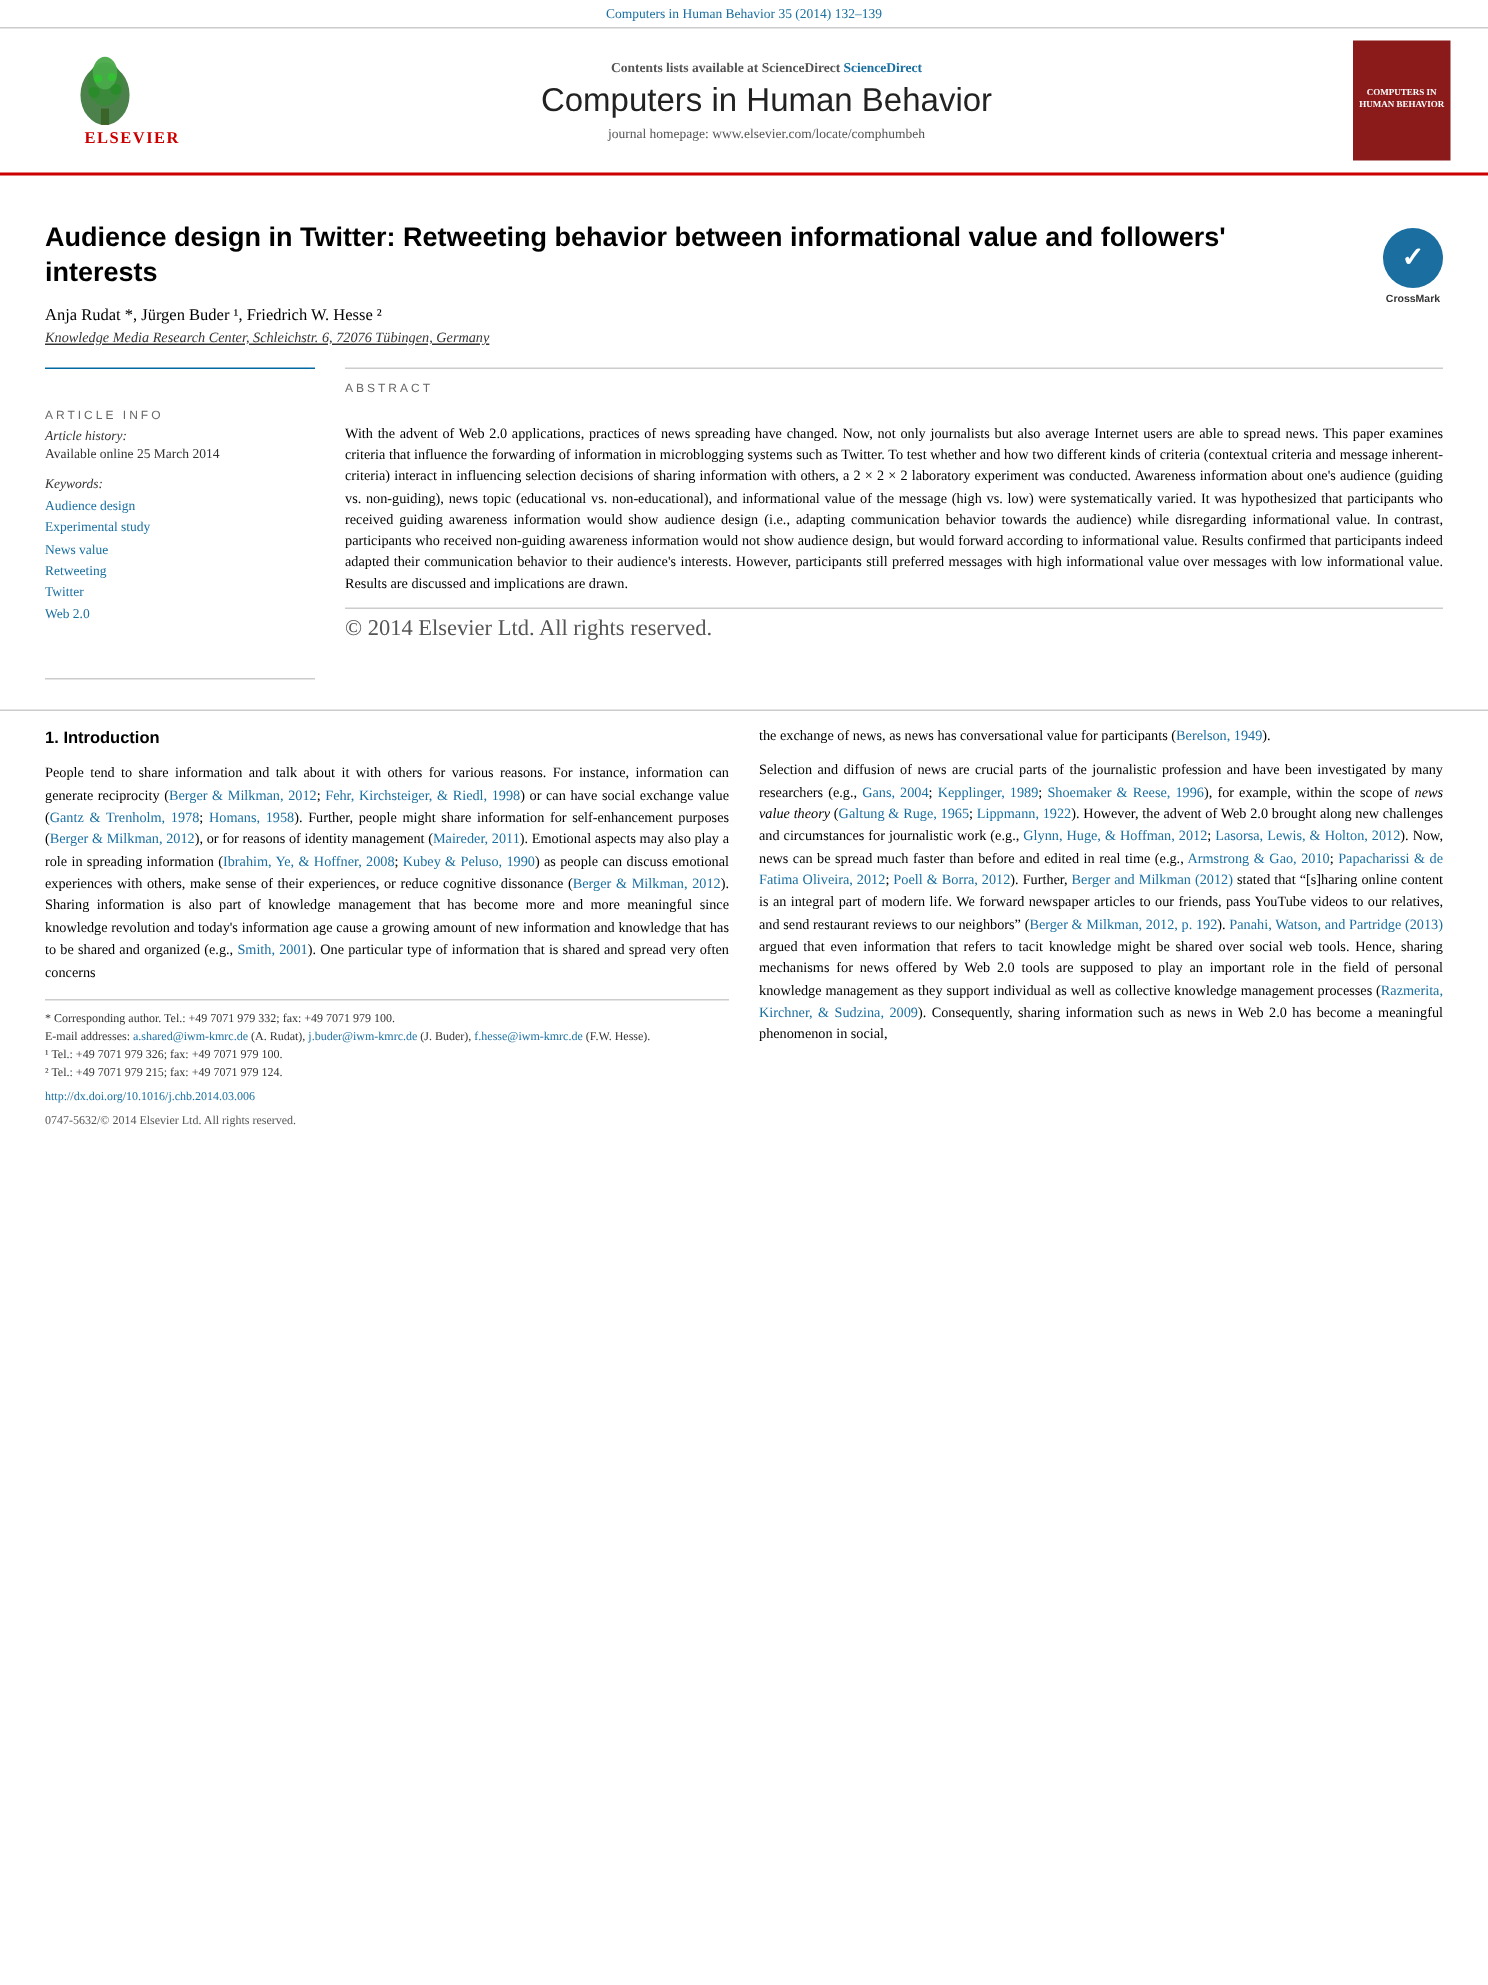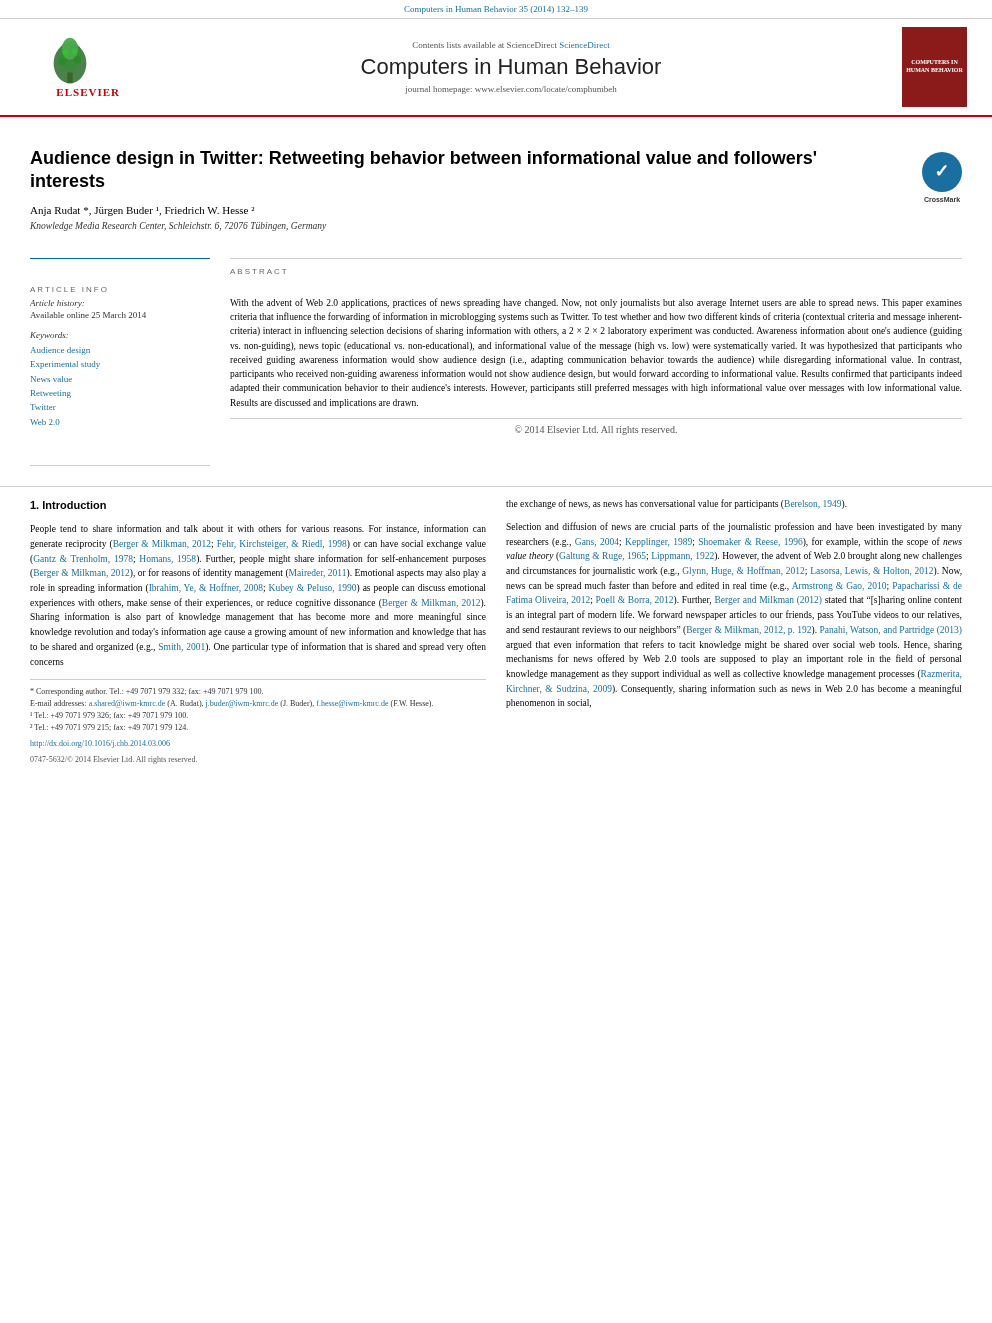--- a/index.html
+++ b/index.html
@@ -43,20 +43,21 @@
     }
     .journal-center {
       flex: 1;
       text-align: center;
       padding: 0 20px;
     }
     .science-direct-link {
       font-size: 9px;
       color: #555;
       margin-bottom: 0;
+      font-weight: bold;
     }
     .science-direct-link a {
       color: #1a6fa0;
       text-decoration: none;
     }
     .journal-title-main {
       font-size: 22px;
       font-weight: normal;
       color: #222;
       font-family: Arial, sans-serif;
@@ -126,21 +127,22 @@
     }
     .authors {
       font-size: 11px;
       margin-bottom: 5px;
       color: #000;
     }
     .affiliation {
       font-size: 9.5px;
       font-style: italic;
       color: #333;
-      margin-bottom: 27px;
+      margin-bottom: 14px;
+      text-decoration: underline;
     }
     .two-col {
       display: flex;
       gap: 20px;
       margin-top: 10px;
     }
     .article-info {
       width: 180px;
       flex-shrink: 0;
       border-top: 1px solid #0369a1;
@@ -181,22 +183,22 @@
       margin-bottom: 20px;
       text-transform: uppercase;
     }
     .abstract-text {
       font-size: 9.5px;
       line-height: 1.5;
       color: #000;
       text-align: justify;
     }
     .copyright {
-      font-size: 10px;
-      text-align: center;
+      font-size: 15px;
+      text-align: left;
       color: #555;
       margin-top: 8px;
       padding-top: 5px;
       border-top: 1px solid #ccc;
     }
     .main-content {
       display: flex;
       gap: 20px;
       padding: 10px 30px;
       border-top: 1px solid #ccc;

